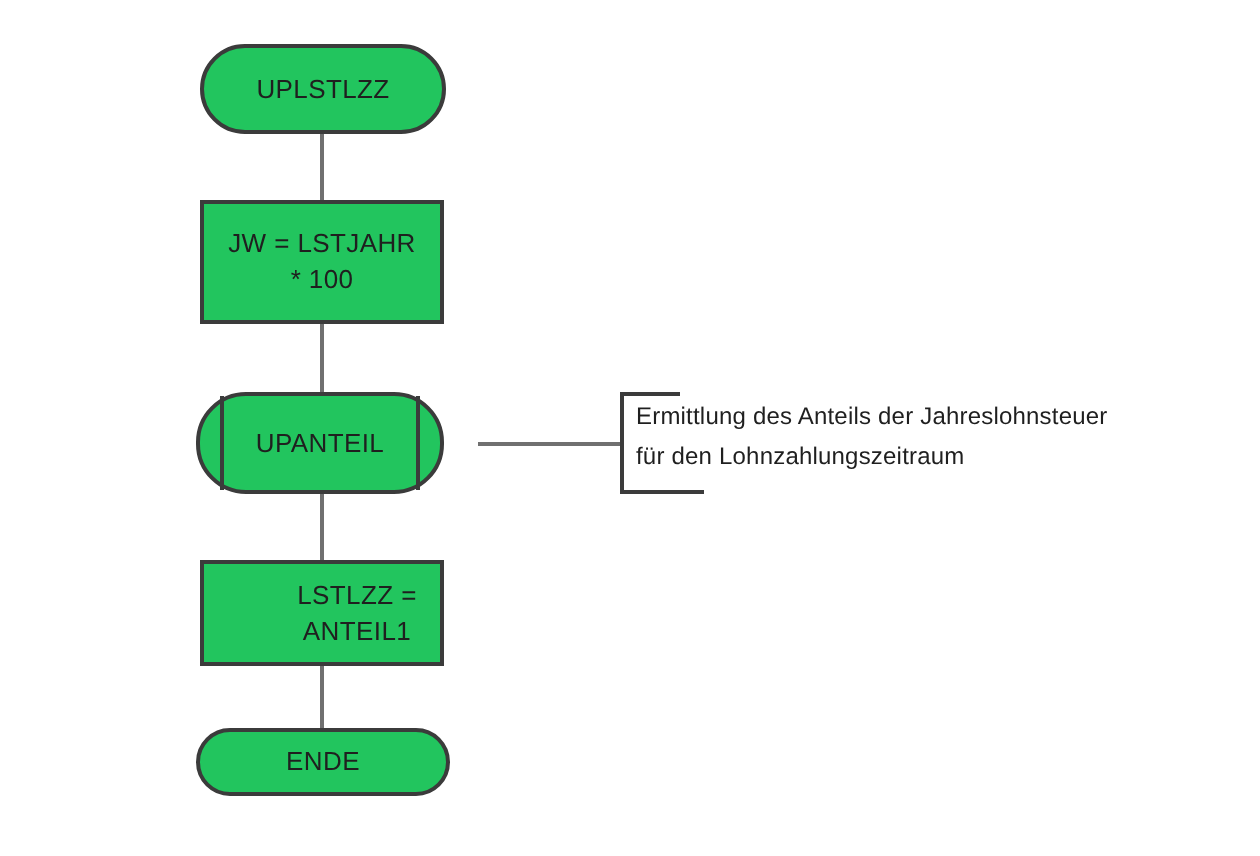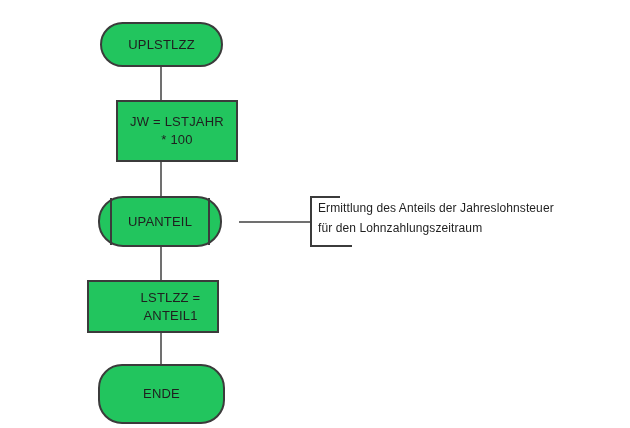--- a/index.html
+++ b/index.html
@@ -26,24 +26,24 @@
     align-items: center;
     justify-content: center;
     text-align: center;
     font-size: 13px;
     line-height: 18px;
     letter-spacing: 0.2px;
   }
   .terminator { border-radius: 24px; }
 
   .t-start { left: 100px; top: 22px;  width: 123px; height: 45px; }
-  .p-jw    { left: 100px; top: 100px; width: 122px; height: 62px; margin-left: 16px; }
+  .p-jw    { left: 100px; top: 100px; width: 122px; height: 62px; }
   .pre-up  { left: 98px;  top: 196px; width: 124px; height: 51px; border-radius: 25px; }
-  .p-lst   { left: 87px; top: 280px; width: 132px; height: 53px; padding-left: 35px; }
-  .t-end   { left: 98px;  top: 364px; width: 127px; height: 60px; }
+  .p-lst   { left: 100px; top: 280px; width: 122px; height: 53px; padding-left: 35px; }
+  .t-end   { left: 98px;  top: 364px; width: 127px; height: 34px; }
 
   .pre-bar {
     position: absolute;
     top: 0;
     bottom: 0;
     width: 2px;
     background: var(--border, #3b3b3b);
   }
   .pre-bar.left  { left: 10px; }
   .pre-bar.right { right: 10px; }

